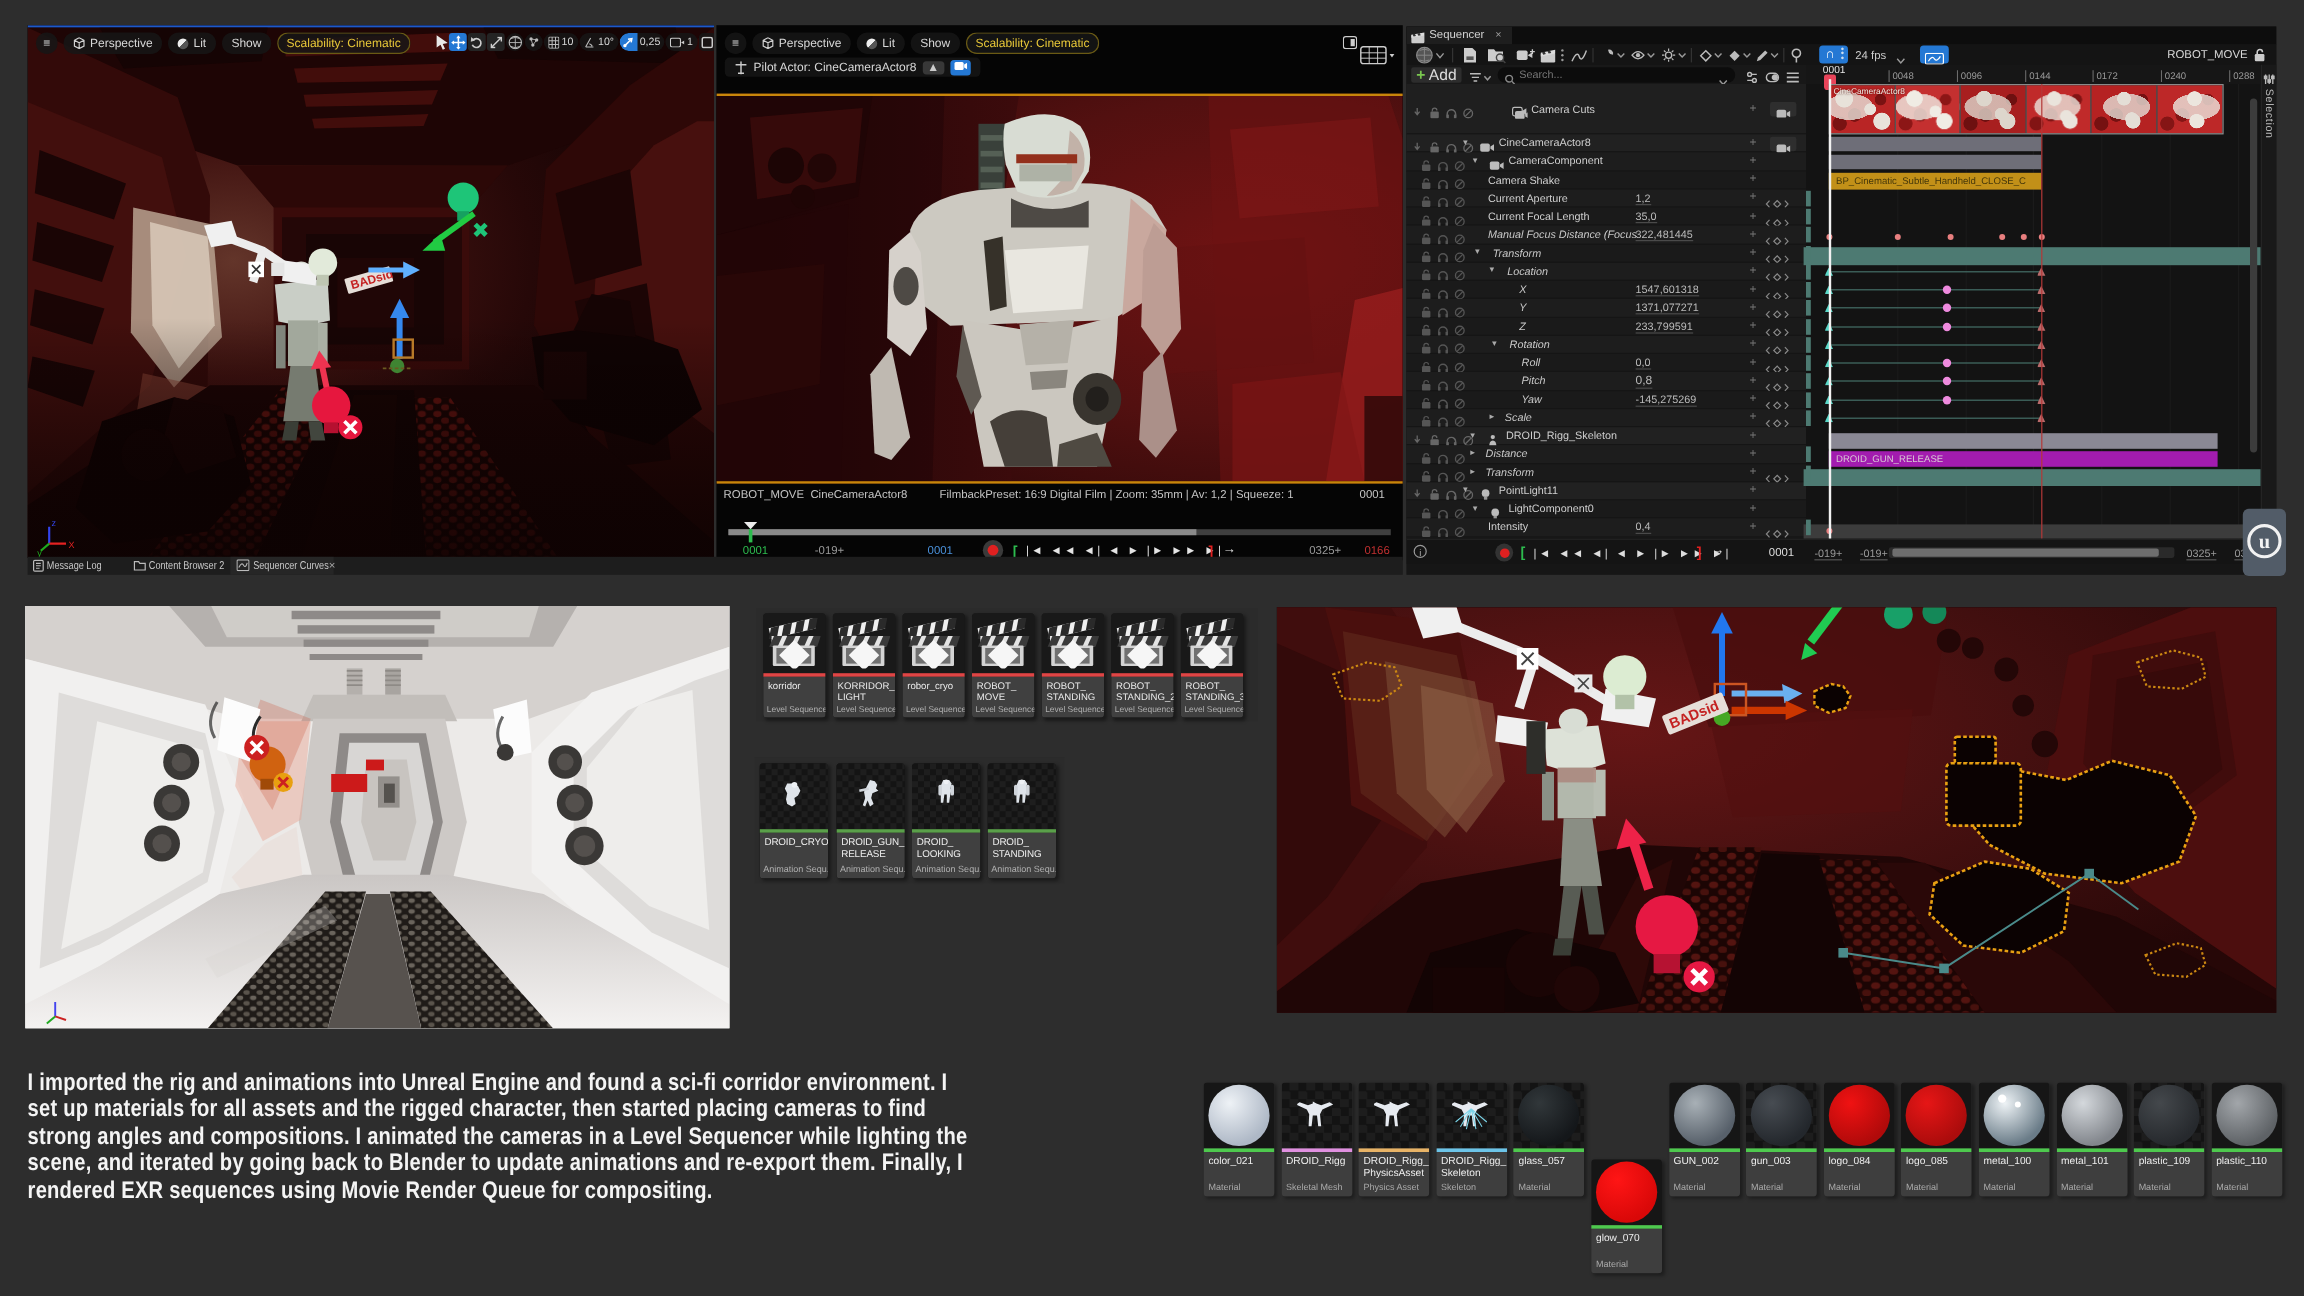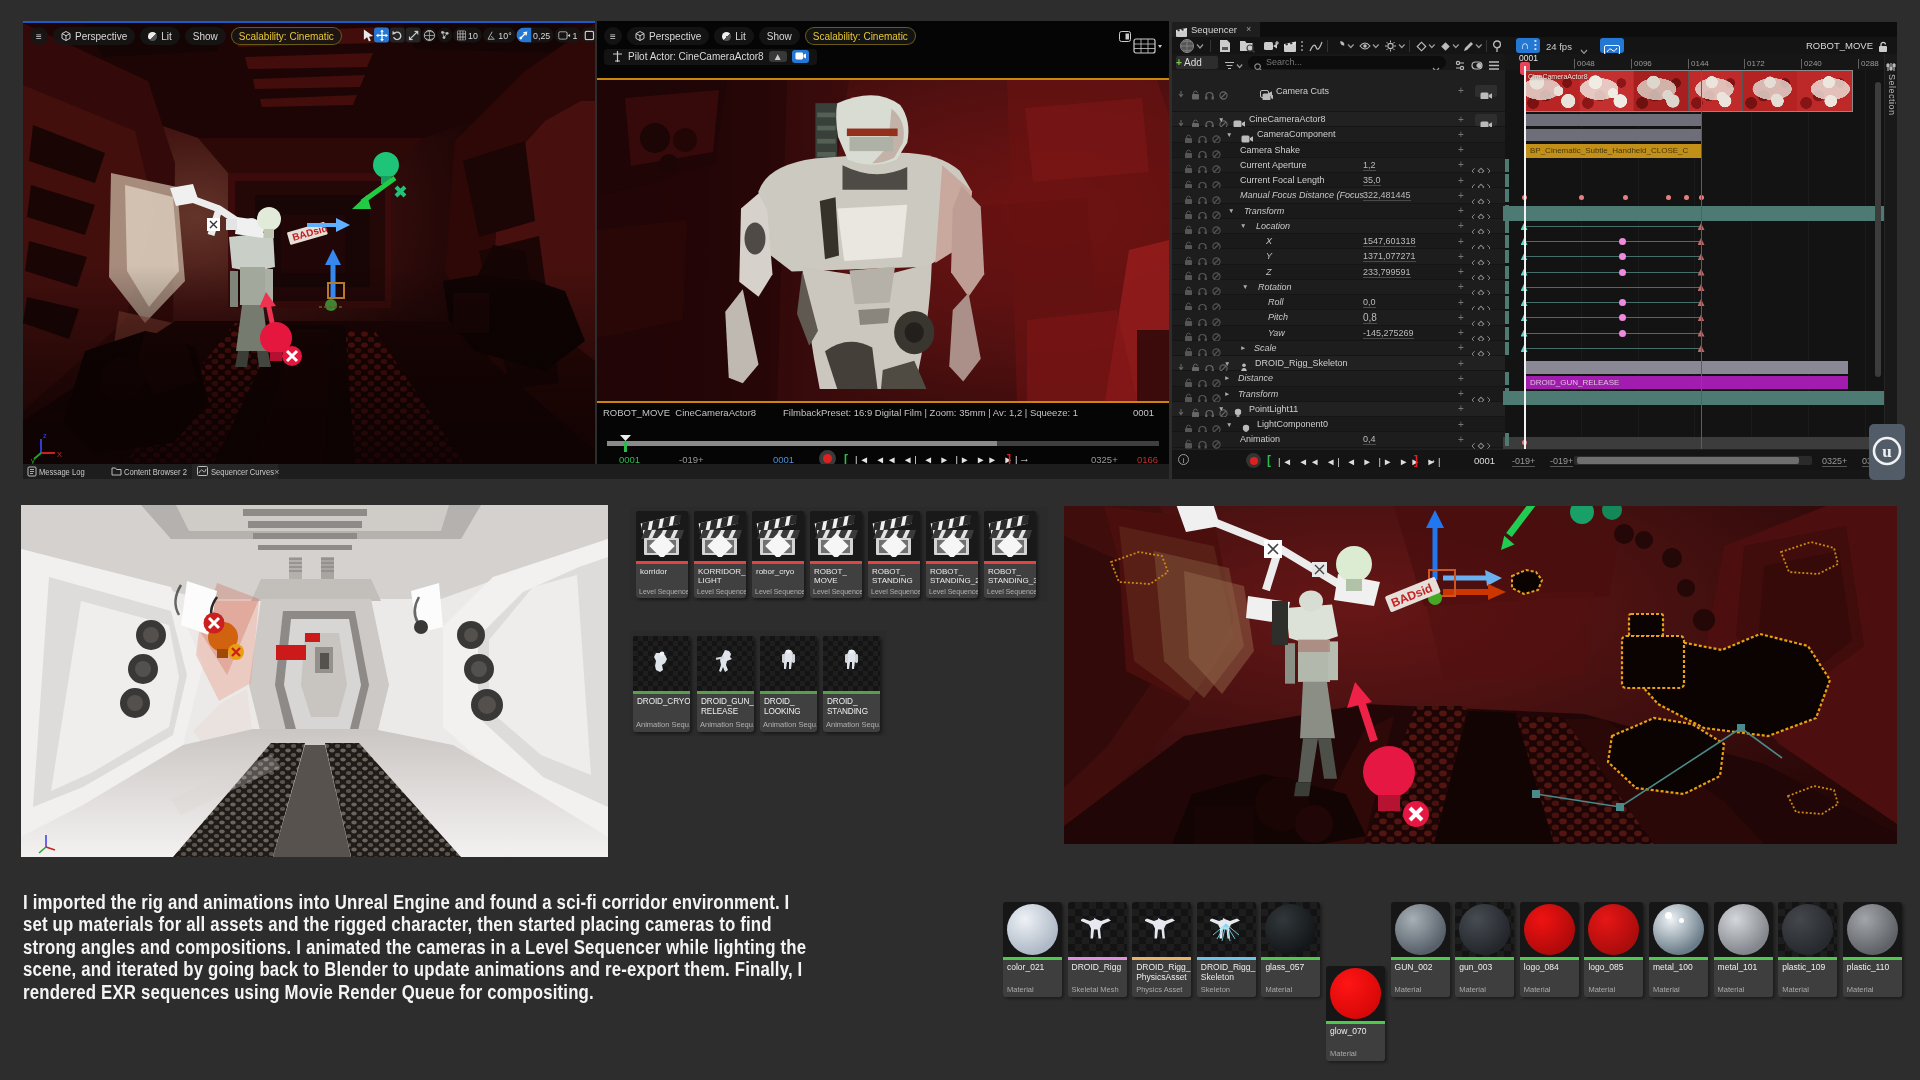--- a/index.html
+++ b/index.html
@@ -410,21 +410,21 @@
 <div class="abs" style="left:432px;top:18.5px;"><svg width="16" height="10" viewBox="0 0 16 10" style="">
           <rect x="0.5" y="0.5" width="15" height="9" rx="1.5" fill="none" stroke="#fff"></rect>
           <path d="M3,7 q3,-5 5,-2 q2,3 5,-2" stroke="#fff" fill="none"></path>
         </svg></div>
 <div class="abs" style="left:634px;top:18px;font-size:9.5px;color:#d8d8d8;">ROBOT_MOVE</div>
 <div class="abs" style="left:706px;top:17px;"><svg width="10" height="12" viewBox="0 0 10 12" style="">
           <rect x="1" y="5" width="8" height="6" rx="1" fill="#ccc"></rect>
           <path d="M3,5 v-1.5 a2.2,2.2 0 0 1 4.4,0" fill="none" stroke="#ccc" stroke-width="1.3"></path>
         </svg></div>
 <div class="abs" style="left:0;top:32px;width:725px;height:16px;background:#181818;"></div>
-<div class="abs" style="left:4px;top:33.5px;width:42px;height:13px;background:#2d2d2d;border-radius:2px;font-size:10px;color:#ddd;line-height:13px;"><span style="color:#7ac74f;font-weight:bold;">+</span> Add</div>
+<div class="abs" style="left:4px;top:33.5px;width:42px;height:13px;background:#2d2d2d;border-radius:2px;font-size:13px;color:#ddd;text-align:center;line-height:13px;"><span style="color:#7ac74f;font-weight:bold;">+</span> Add</div>
 <div class="abs" style="left:52px;top:35px;"><svg width="20" height="10" viewBox="0 0 20 10" style="">
           <path d="M1,1.5 h9 M2.5,4.5 h6 M4,7.5 h3" stroke="#bbb" stroke-width="1.2"></path>
           <path d="M13,3.5 l2.6,3 2.6,-3" stroke="#999" stroke-width="1.2" fill="none"></path>
         </svg></div>
 <div class="abs" style="left:76px;top:33.5px;width:198px;height:13px;background:#0c0c0c;border-radius:7px;"></div>
 <div class="abs" style="left:82px;top:35.5px;"><svg width="9" height="9" viewBox="0 0 9 9" style="">
           <circle cx="3.6" cy="3.6" r="2.8" fill="none" stroke="#888" stroke-width="1.2"></circle>
           <path d="M5.8,5.8 l2.4,2.4" stroke="#888" stroke-width="1.2"></path>
         </svg></div>
 <div class="abs" style="left:94px;top:35px;font-size:9px;color:#777;">Search...</div>
@@ -1018,21 +1018,21 @@
           <g transform="translate(14,0)">
             <path d="M1,9 v-3 a3.5,3.5 0 0 1 7,0 v3" fill="none" stroke="#555" stroke-width="1.2"></path>
             <rect x="0.4" y="6.5" width="2" height="3" fill="#555"></rect>
             <rect x="6.6" y="6.5" width="2" height="3" fill="#555"></rect>
           </g>
           <g transform="translate(28,0)">
             <circle cx="4.5" cy="5.5" r="3.6" fill="none" stroke="#555" stroke-width="1.1"></circle>
             <path d="M2,8 L7,3" stroke="#555" stroke-width="1.1"></path>
           </g>
         </svg></div>
-<div class="abs" style="left:68px;top:412.4px;font-size:9px;color:#cfcfcf;white-space:nowrap;">Animation</div>
+<div class="abs" style="left:68px;top:412.4px;font-size:9px;color:#cfcfcf;white-space:nowrap;">Intensity</div>
 <div class="abs" style="left:191px;top:412.4px;font-size:9px;color:#bbb;border-bottom:1px solid #4a4a4a;">0,4</div>
 <div class="abs" style="left:286px;top:411.9px;font-size:10px;color:#777;">+</div>
 <div class="abs" style="left:298px;top:413.9px;"><svg width="26" height="8" viewBox="0 0 26 8" style="">
           <path d="M5,1 L2,4 L5,7 M8,1.2 l2.6,2.8 -2.6,2.8 M13,1.2 l2.6,2.8 -2.6,2.8" stroke="#888" stroke-width="1" fill="none" opacity="0"></path>
           <path d="M4.6,1.2 L2,4 L4.6,6.8" stroke="#888" stroke-width="1" fill="none"></path>
           <rect x="9" y="2" width="4" height="4" transform="rotate(45 11 4)" fill="none" stroke="#888"></rect>
           <path d="M17.4,1.2 L20,4 L17.4,6.8" stroke="#888" stroke-width="1" fill="none"></path>
         </svg></div>
 <div class="abs" style="left:352px;top:48px;width:329px;height:42px;border:1px solid #8a8a8a;background:#333;display:flex;overflow:hidden;">
         <div style="width:54.6px;height:40px;flex:none;border-right:1px solid #555;background:radial-gradient(circle at 22% 28%, #e8e2da 0 14%, transparent 15%),radial-gradient(circle at 62% 50%, #e8e2da 0 12%, transparent 13%),radial-gradient(circle at 80% 75%, #e8e2da 0 13%, transparent 14%),radial-gradient(ellipse 60% 45% at 30% 45%, #e8e2dacc 0 60%, transparent 61%),radial-gradient(circle at 38% 62%, #7a1212 0 13%, transparent 14%),radial-gradient(circle at 78% 30%, #7a1212 0 9%, transparent 10%),radial-gradient(circle at 15% 80%, #7a1212 0 10%, transparent 11%),linear-gradient(#b92525,#b92525);"></div>

